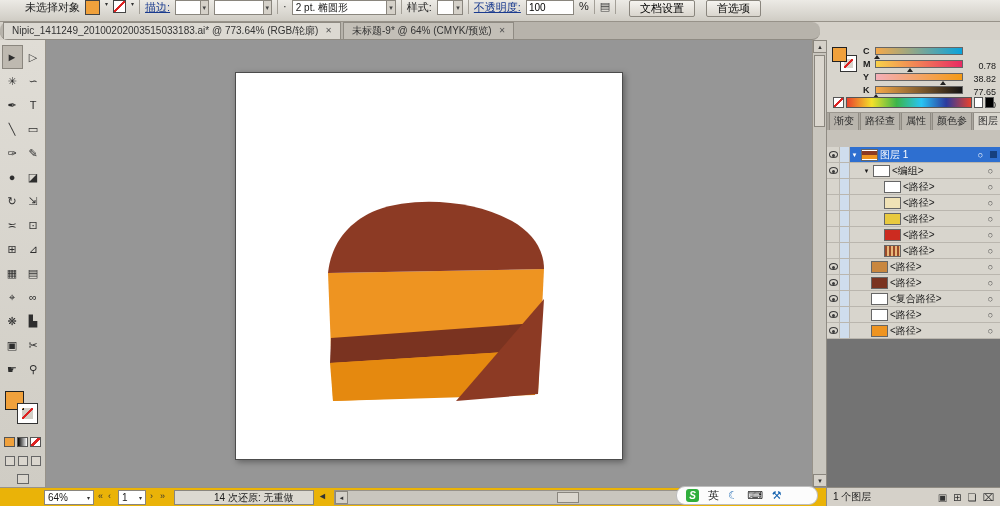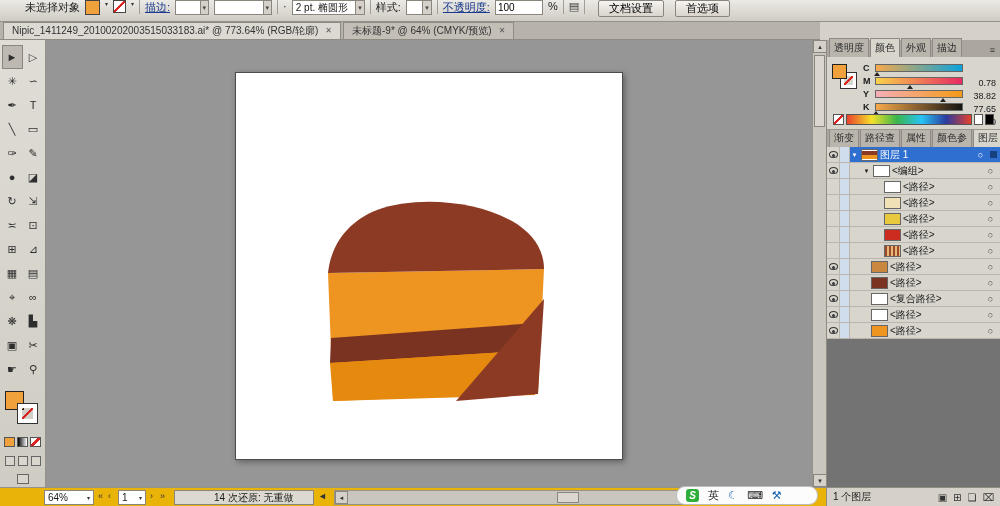--- a/index.html
+++ b/index.html
@@ -15,21 +15,21 @@
   .combo{height:15px;background:#fff;border:1px solid #8a867e;display:inline-flex;align-items:center;justify-content:space-between;padding-left:3px;font-size:10px;flex:none;white-space:nowrap;}
   .combo .arr{font-size:7px;color:#444;margin-left:3px;background:#d5d1c9;border-left:1px solid #8a867e;height:100%;display:flex;align-items:center;padding:0 2px;}
   .btn{height:17px;padding:0 10px;background:linear-gradient(#f6f4f0,#d9d5cd);border:1px solid #8a867e;border-radius:2px;font-size:11px;display:inline-flex;align-items:center;white-space:nowrap;flex:none;}
   .swatch{width:15px;height:15px;border:1px solid #444;display:inline-block;flex:none;}
   .swatch.stroke{width:13px;height:13px;background:linear-gradient(135deg,#fff 42%,#d22 42%,#d22 58%,#fff 58%);}
   .mini-arr{font-size:6px;color:#333;}
   .opacity-input{width:48px;height:15px;border:1px solid #8a867e;font-size:10px;padding:0 2px;font-family:inherit;}
   .tb-icon{font-size:11px;color:#3a3a3a;}
 
   
-  .tabbar{position:absolute;left:0;top:22px;width:820px;height:18px;background:#b7b3ab;border-bottom:1px solid #8f8b83;display:flex;align-items:flex-end;padding-left:3px;gap:2px;}
+  .tabbar{position:absolute;left:0;top:22px;width:820px;height:18px;background:#b7b3ab;border-bottom:1px solid #8f8b83;display:flex;align-items:flex-end;padding-left:3px;gap:2px;border-radius:8px;}
   .dtab{height:17px;display:flex;align-items:center;gap:7px;padding:0 8px;font-size:10px;border:1px solid #8f8b83;border-bottom:none;background:#c3bfb7;color:#333;white-space:nowrap;}
   .dtab.active{background:#dcd9d2;}
   .dtab .x{font-size:8px;color:#555;line-height:8px;}
 
   
   .tools{position:absolute;left:0;top:40px;width:46px;height:447px;background:linear-gradient(#e0ddd6,#cfccc4);border-right:1px solid #979289;}
   .tool-grid{display:grid;grid-template-columns:21px 21px;justify-content:center;padding-top:5px;}
   .tool{height:24px;display:flex;align-items:center;justify-content:center;font-size:11px;color:#2e2e2e;}
   .tool.active{background:#beb9b0;border:1px solid #8a867e;}
   .fsblock{position:relative;width:40px;height:40px;margin:8px auto 0;}
@@ -132,21 +132,21 @@
     <span class="combo" style="width:34px">
         <span></span>
         <span class="arr">▾</span>
       </span>
     <span class="combo" style="width:58px">
         <span></span>
         <span class="arr">▾</span>
       </span>
     <span class="sep"></span>
     <span class="tb-label">·</span>
-    <span class="combo" style="width:73px">
+    <span class="combo" style="width:104px">
         <span>2 pt. 椭圆形</span>
         <span class="arr">▾</span>
       </span>
     <span class="sep"></span>
     <span class="tb-label">样式:</span>
     <span class="combo" style="width:26px">
         <span></span>
         <span class="arr">▾</span>
       </span>
     <span class="sep"></span>
@@ -266,27 +266,20 @@
   <div class="ime">
     <span class="slogo">S</span>
     <span>英</span>
     <span class="blue">☾</span>
     <span>⌨</span>
     <span class="blue">⚒</span>
   </div>
 
   <div class="rpanel">
 
-    <div class="ptabs">
-      <span class="ptab">透明度</span>
-      <span class="ptab active">颜色</span>
-      <span class="ptab">外观</span>
-      <span class="ptab">描边</span>
-      <span class="pmenu">≡</span>
-    </div>
 
     <div class="colorpanel">
       <div class="fswidget">
         <span class="f" style="background: rgb(240, 161, 60);"></span>
         <span class="s"></span>
       </div>
       <div class="crows">
         <div class="crow">
           <span class="ch">C</span>
           <span class="track c">

